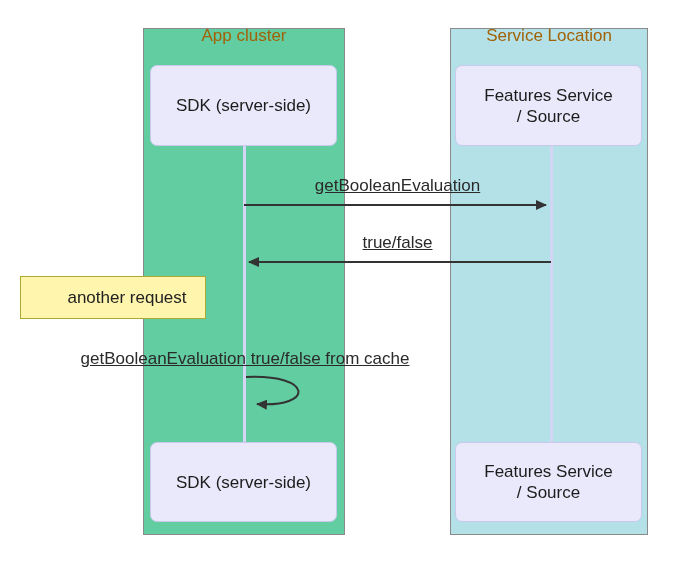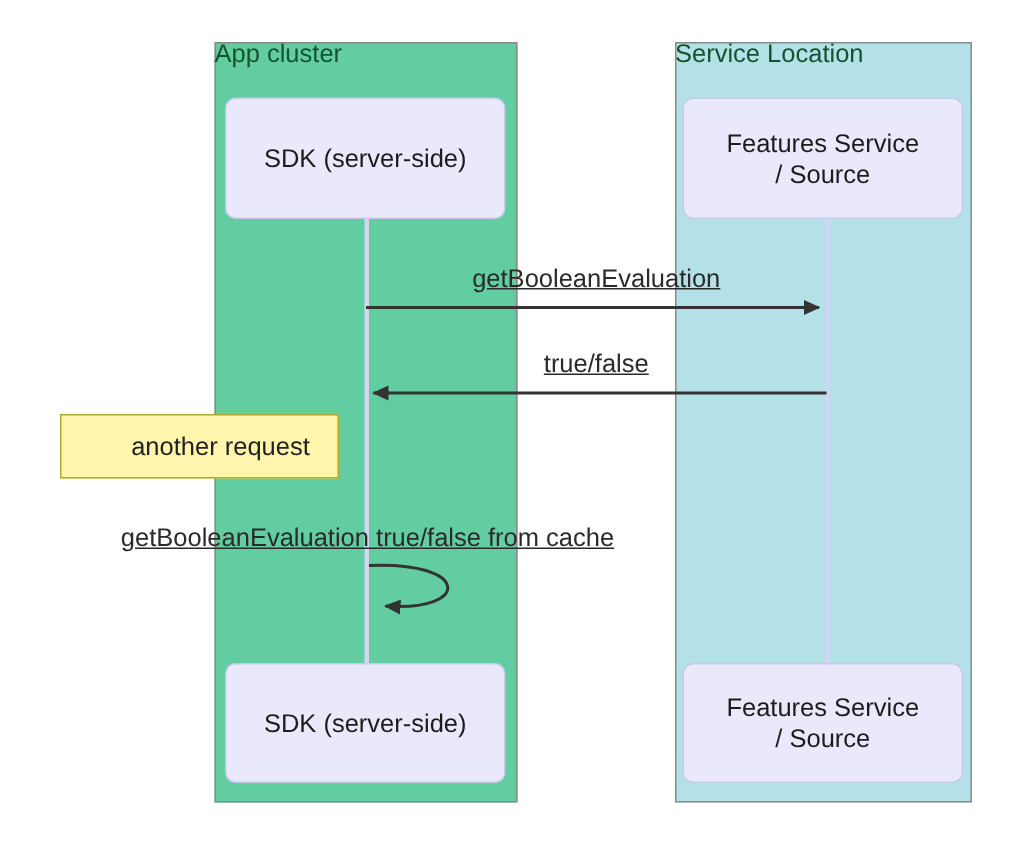--- a/index.html
+++ b/index.html
@@ -24,23 +24,24 @@
     box-sizing: border-box;
     z-index: 1;
   }
   .group-left  { left: 143px; width: 202px; background: var(--app-cluster-fill, #63cda2); }
   .group-right { left: 450px; width: 198px; background: var(--remote-location-fill, #b3e1e7); }
   .group-label {
     position: absolute;
     top: 25px;
     height: 22px;
     line-height: 22px;
+    text-align: center;
     font-size: 17px;
     z-index: 4;
-    color: #14532d;
+    color: #a16207;
   }
   .label-left  { left: 143px; width: 202px; }
   .label-right { left: 450px; width: 198px; }
   .lifeline {
     position: absolute;
     top: 146px;
     width: 3px;
     height: 296px;
     background: var(--lifeline, #d4d4f4);
     z-index: 2;
@@ -90,21 +91,21 @@
     z-index: 5;
     color: #2a2a2a;
     white-space: nowrap;
     text-decoration: underline;
   }
   .msg-1 { left: 244px; width: 307px; top: 176px; }
   .msg-2 { left: 244px; width: 307px; top: 233px; }
   .msg-3 { left: 25px;  width: 440px; top: 349px; }
   .note {
     position: absolute;
-    left: 40px;
+    left: 20px;
     top: 276px;
     width: 186px;
     height: 43px;
     background: var(--note-fill, #fff5ad);
     border: 1px solid var(--note-border, #aaaa33);
     box-sizing: border-box;
     display: flex;
     align-items: center;
     justify-content: center;
     font-size: 17px;

